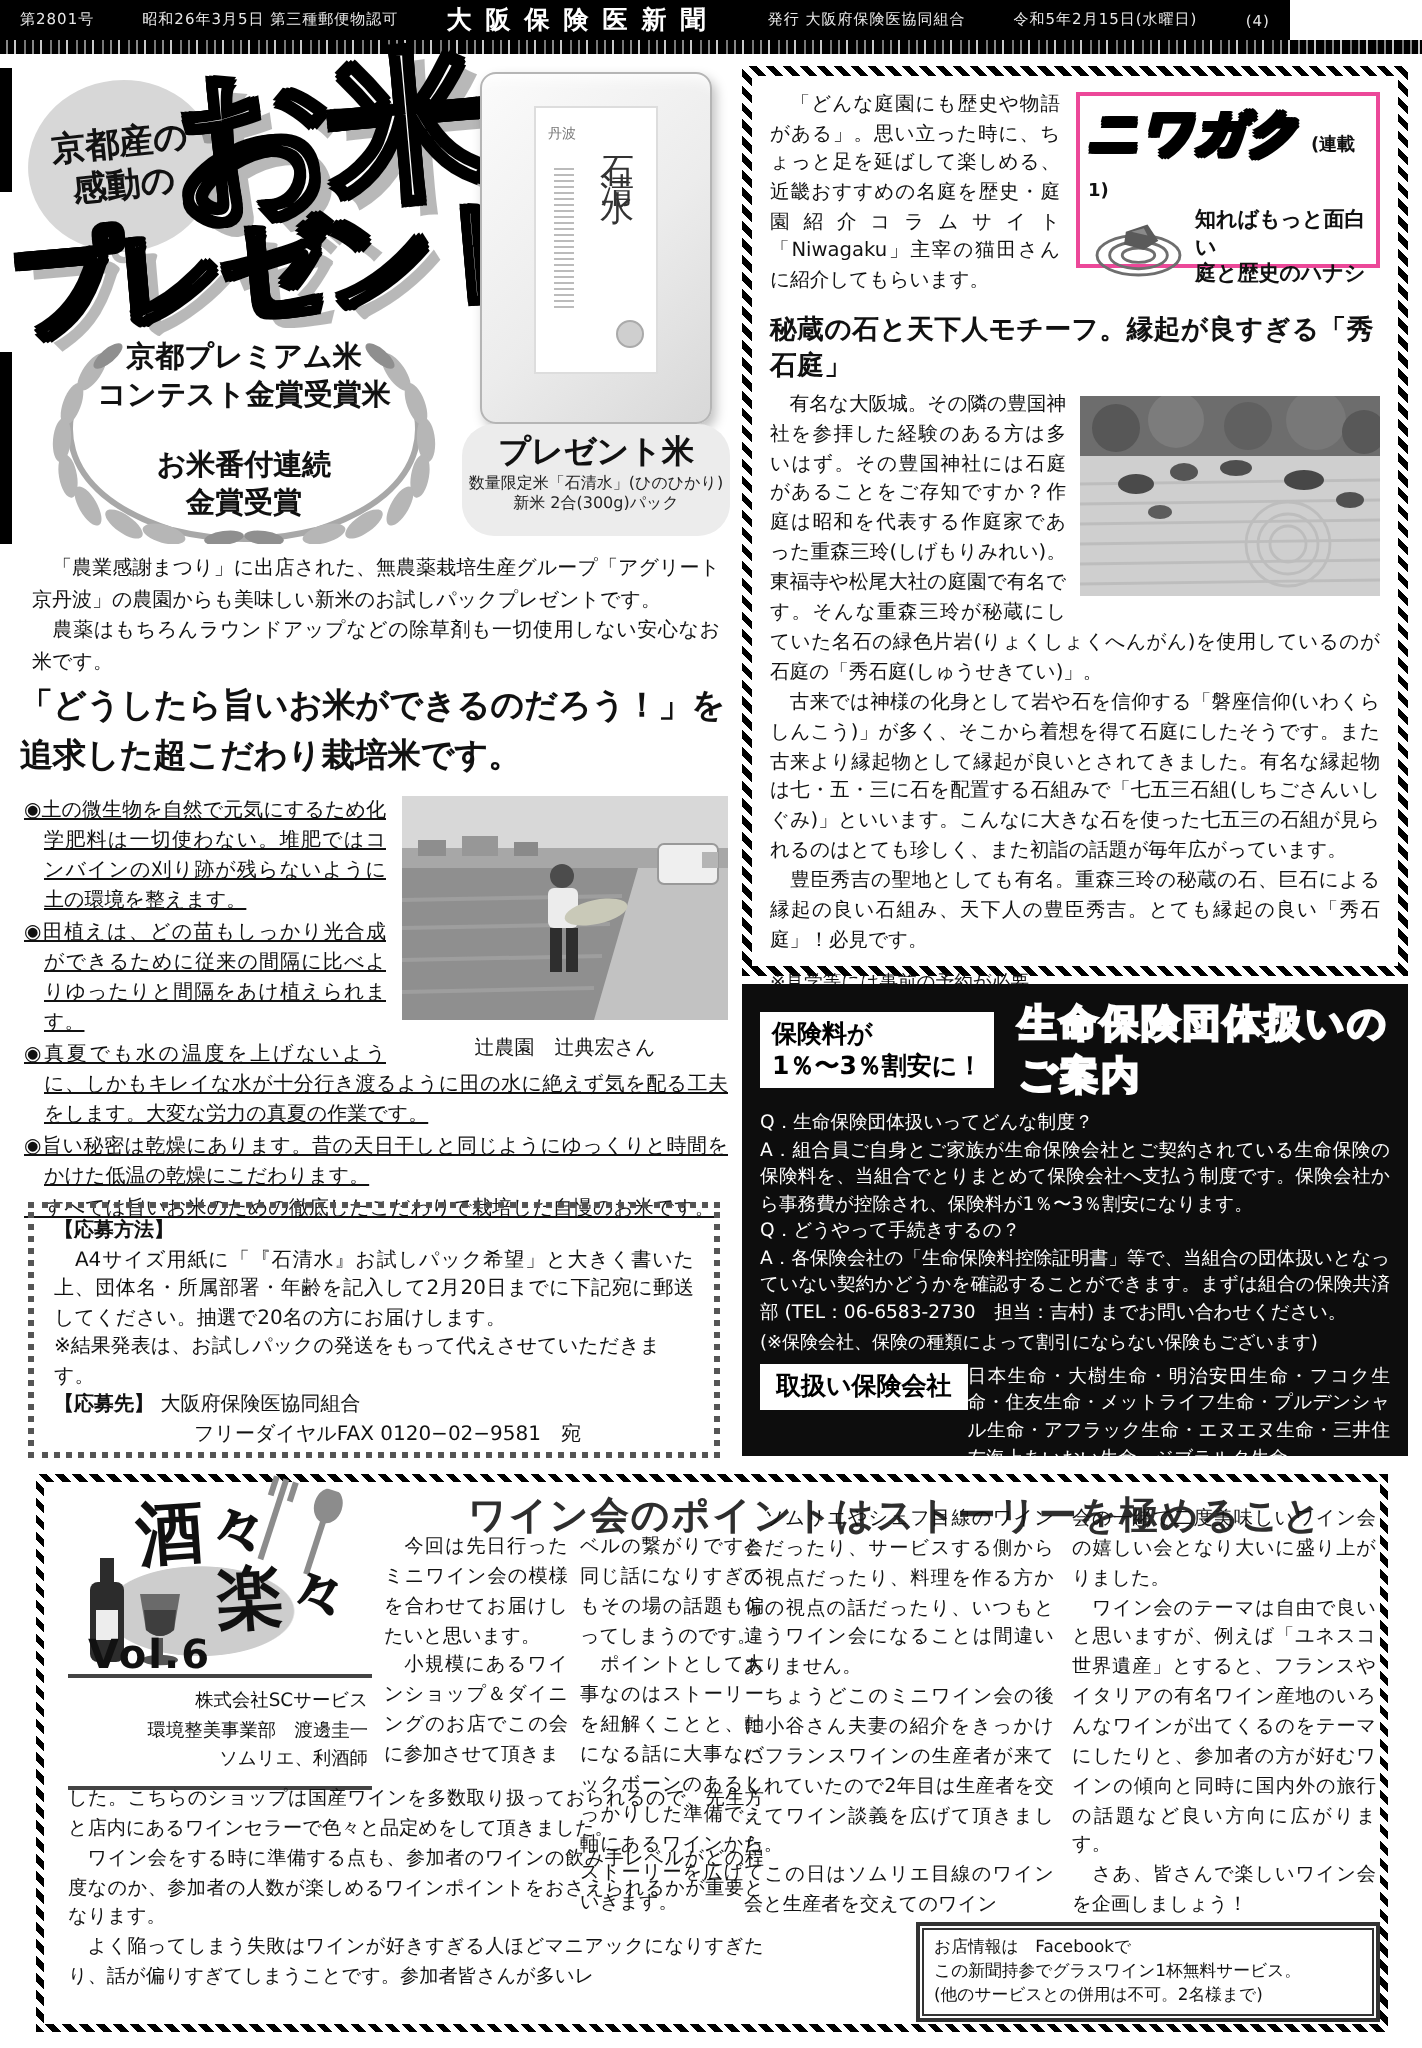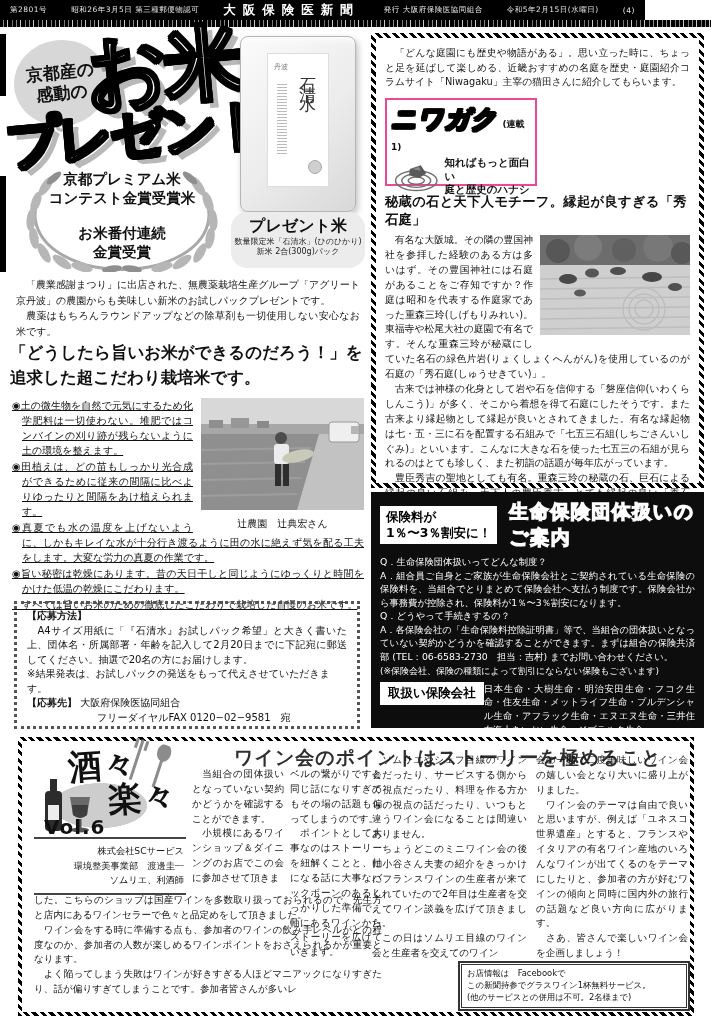--- a/index.html
+++ b/index.html
@@ -67,21 +67,21 @@
   .rice-body p.noind{padding-left:0;text-indent:0;}
   .apply-box{position:absolute;left:14px;top:601px;width:346px;height:128px;border:3px dotted #555;
              padding:5px 10px;box-sizing:border-box;font-size:10px;line-height:1.45;}
   .apply-box .lbl{font-weight:bold;}
   .fax{margin-left:70px;}
 
   
   .niwa-box{position:absolute;left:371px;top:33px;width:333px;height:455px;box-sizing:border-box;
             border:5px solid #000;border-image:repeating-linear-gradient(45deg,#000 0 3px,#fff 3px 6px) 5;
             padding:8px 9px;background:#fff;}
-  .niwa-top{display:flex;gap:8px;flex-direction:column;}
+  .niwa-top{display:flex;gap:8px;}
   .niwa-intro{flex:1;font-size:9.8px;line-height:1.5;}
   .niwa-logo{width:152px;height:88px;border:2px solid #ec4899;box-sizing:border-box;padding:2px 4px;flex:none;}
   .niwa-logo-title{font-size:25px;font-weight:900;font-style:italic;letter-spacing:1px;display:inline-block;}
   .niwa-logo-sub{font-size:9px;font-weight:bold;}
   .niwa-logo-bottom{display:flex;align-items:center;gap:3px;margin-top:2px;}
   .niwa-tagline{font-size:10.5px;font-weight:900;line-height:1.3;}
   .niwa-headline{margin-top:7px;font-size:13.3px;font-weight:900;letter-spacing:.3px;}
   .niwa-body{margin-top:4px;font-size:9.8px;line-height:1.52;}
   .niwa-body p{margin:0;}
   .zen-fig{float:right;width:150px;height:100px;margin:2px 0 4px 7px;}
@@ -355,21 +355,21 @@
       </svg>
       <div class="wl1">酒々</div>
       <div class="wl2">楽々</div>
       <div class="wine-vol">Vol.6</div>
     </div>
 
     <div class="wine-credit pre">株式会社SCサービス
 環境整美事業部　渡邊圭一
 ソムリエ、利酒師</div>
 
-    <div class="wcol wine-colA pre just">　当組合の団体扱いとなっていない契約かどうかを確認することができます。
+    <div class="wcol wine-colA pre just">　今回は先日行ったミニワイン会の模様を合わせてお届けしたいと思います。
 　小規模にあるワインショップ＆ダイニングのお店でこの会に参加させて頂きま</div>
     <div class="wcol wine-colB pre just">ベルの繋がりですと同じ話になりすぎてもその場の話題も偏ってしまうのです。
 　ポイントとして大事なのはストーリーを紐解くことと、軸になる話に大事なバックボーンのあるしっかりした準備で、軸にあるワインからストーリーを広げていきます。</div>
     <div class="wcol wine-colC pre just">した。こちらのショップは国産ワインを多数取り扱っておられるので、先生方と店内にあるワインセラーで色々と品定めをして頂きました。
 　ワイン会をする時に準備する点も、参加者のワインの飲み手レベルがどの程度なのか、参加者の人数が楽しめるワインポイントをおさえられるかが重要となります。
 　よく陥ってしまう失敗はワインが好きすぎる人ほどマニアックになりすぎたり、話が偏りすぎてしまうことです。参加者皆さんが多いレ</div>
     <div class="wcol wine-colD1 pre just">　ソムリエやシェフ目線のワイン会だったり、サービスする側からの視点だったり、料理を作る方からの視点の話だったり、いつもと違うワイン会になることは間違いありません。
 　ちょうどこのミニワイン会の後に小谷さん夫妻の紹介をきっかけにフランスワインの生産者が来てくれていたので2年目は生産者を交えてワイン談義を広げて頂きました。
 　この日はソムリエ目線のワイン会と生産者を交えてのワイン</div>
     <div class="wcol wine-colD2 pre just">会の一緒で二度美味しいワイン会の嬉しい会となり大いに盛り上がりました。

